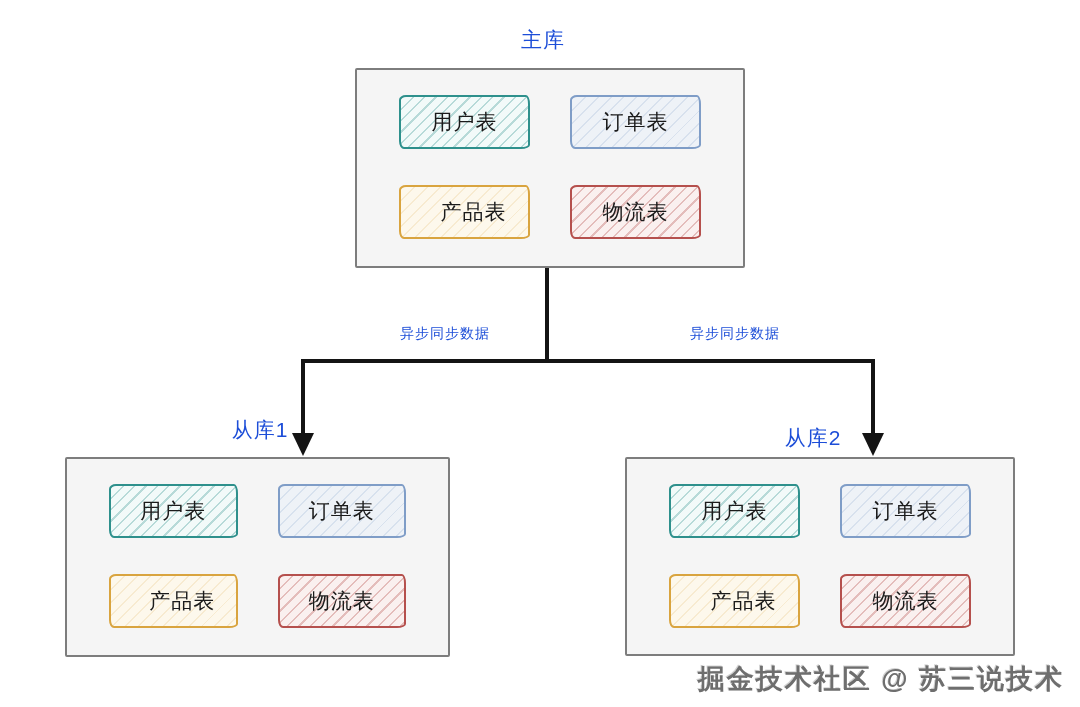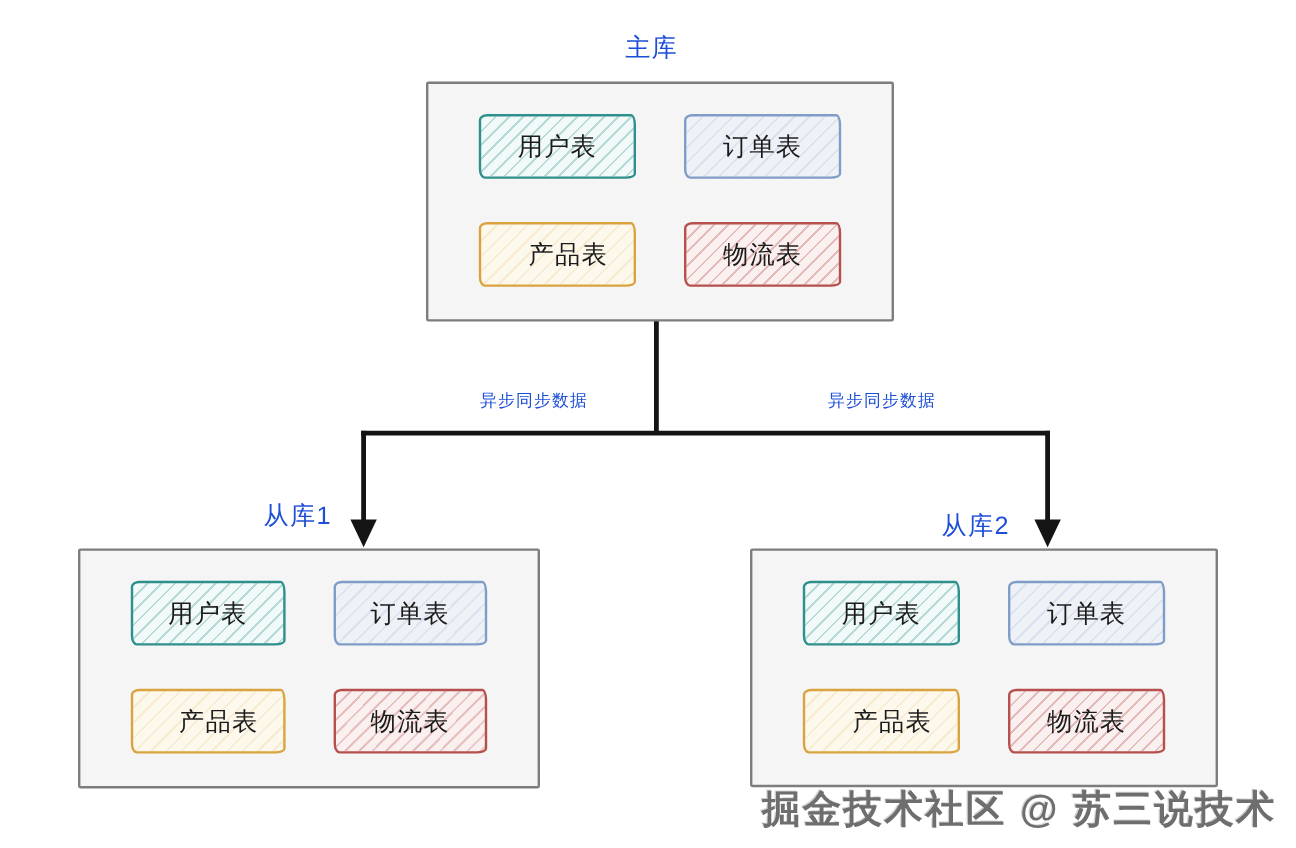--- a/index.html
+++ b/index.html
@@ -77,40 +77,40 @@
   .lbl {
     position: absolute;
     transform: translate(-50%, -50%);
     color: #1d4ed8;
     white-space: nowrap;
   }
   .db-title { font-size: 21px; font-weight: 500; letter-spacing: 1px; }
   .edge-lbl { font-size: 14px; font-weight: 500; letter-spacing: 1px; }
 
   .lbl-master { left: 543px; top: 40px; }
-  .lbl-slave1 { left: 248px; top: 430px; text-align: right; }
+  .lbl-slave1 { left: 260px; top: 430px; text-align: right; }
   .lbl-slave2 { left: 813px; top: 438px; }
   .lbl-edge-left  { left: 445px; top: 334px; }
   .lbl-edge-right { left: 735px; top: 334px; }
 
   
   .connector {
     position: absolute;
     inset: 0;
     width: 100%;
     height: 100%;
     pointer-events: none;
   }
 
   
   .watermark {
     position: absolute;
     right: 16px;
     bottom: 10px;
-    font-size: 32px;
+    font-size: 27px;
     font-weight: 700;
     letter-spacing: 2px;
     color: #6e6e6e;
     text-shadow: 2px 2px 0 #ffffff, -1px -1px 0 rgba(0,0,0,0.18);
     white-space: nowrap;
   }
 </style>
 </head>
 <body>
 

